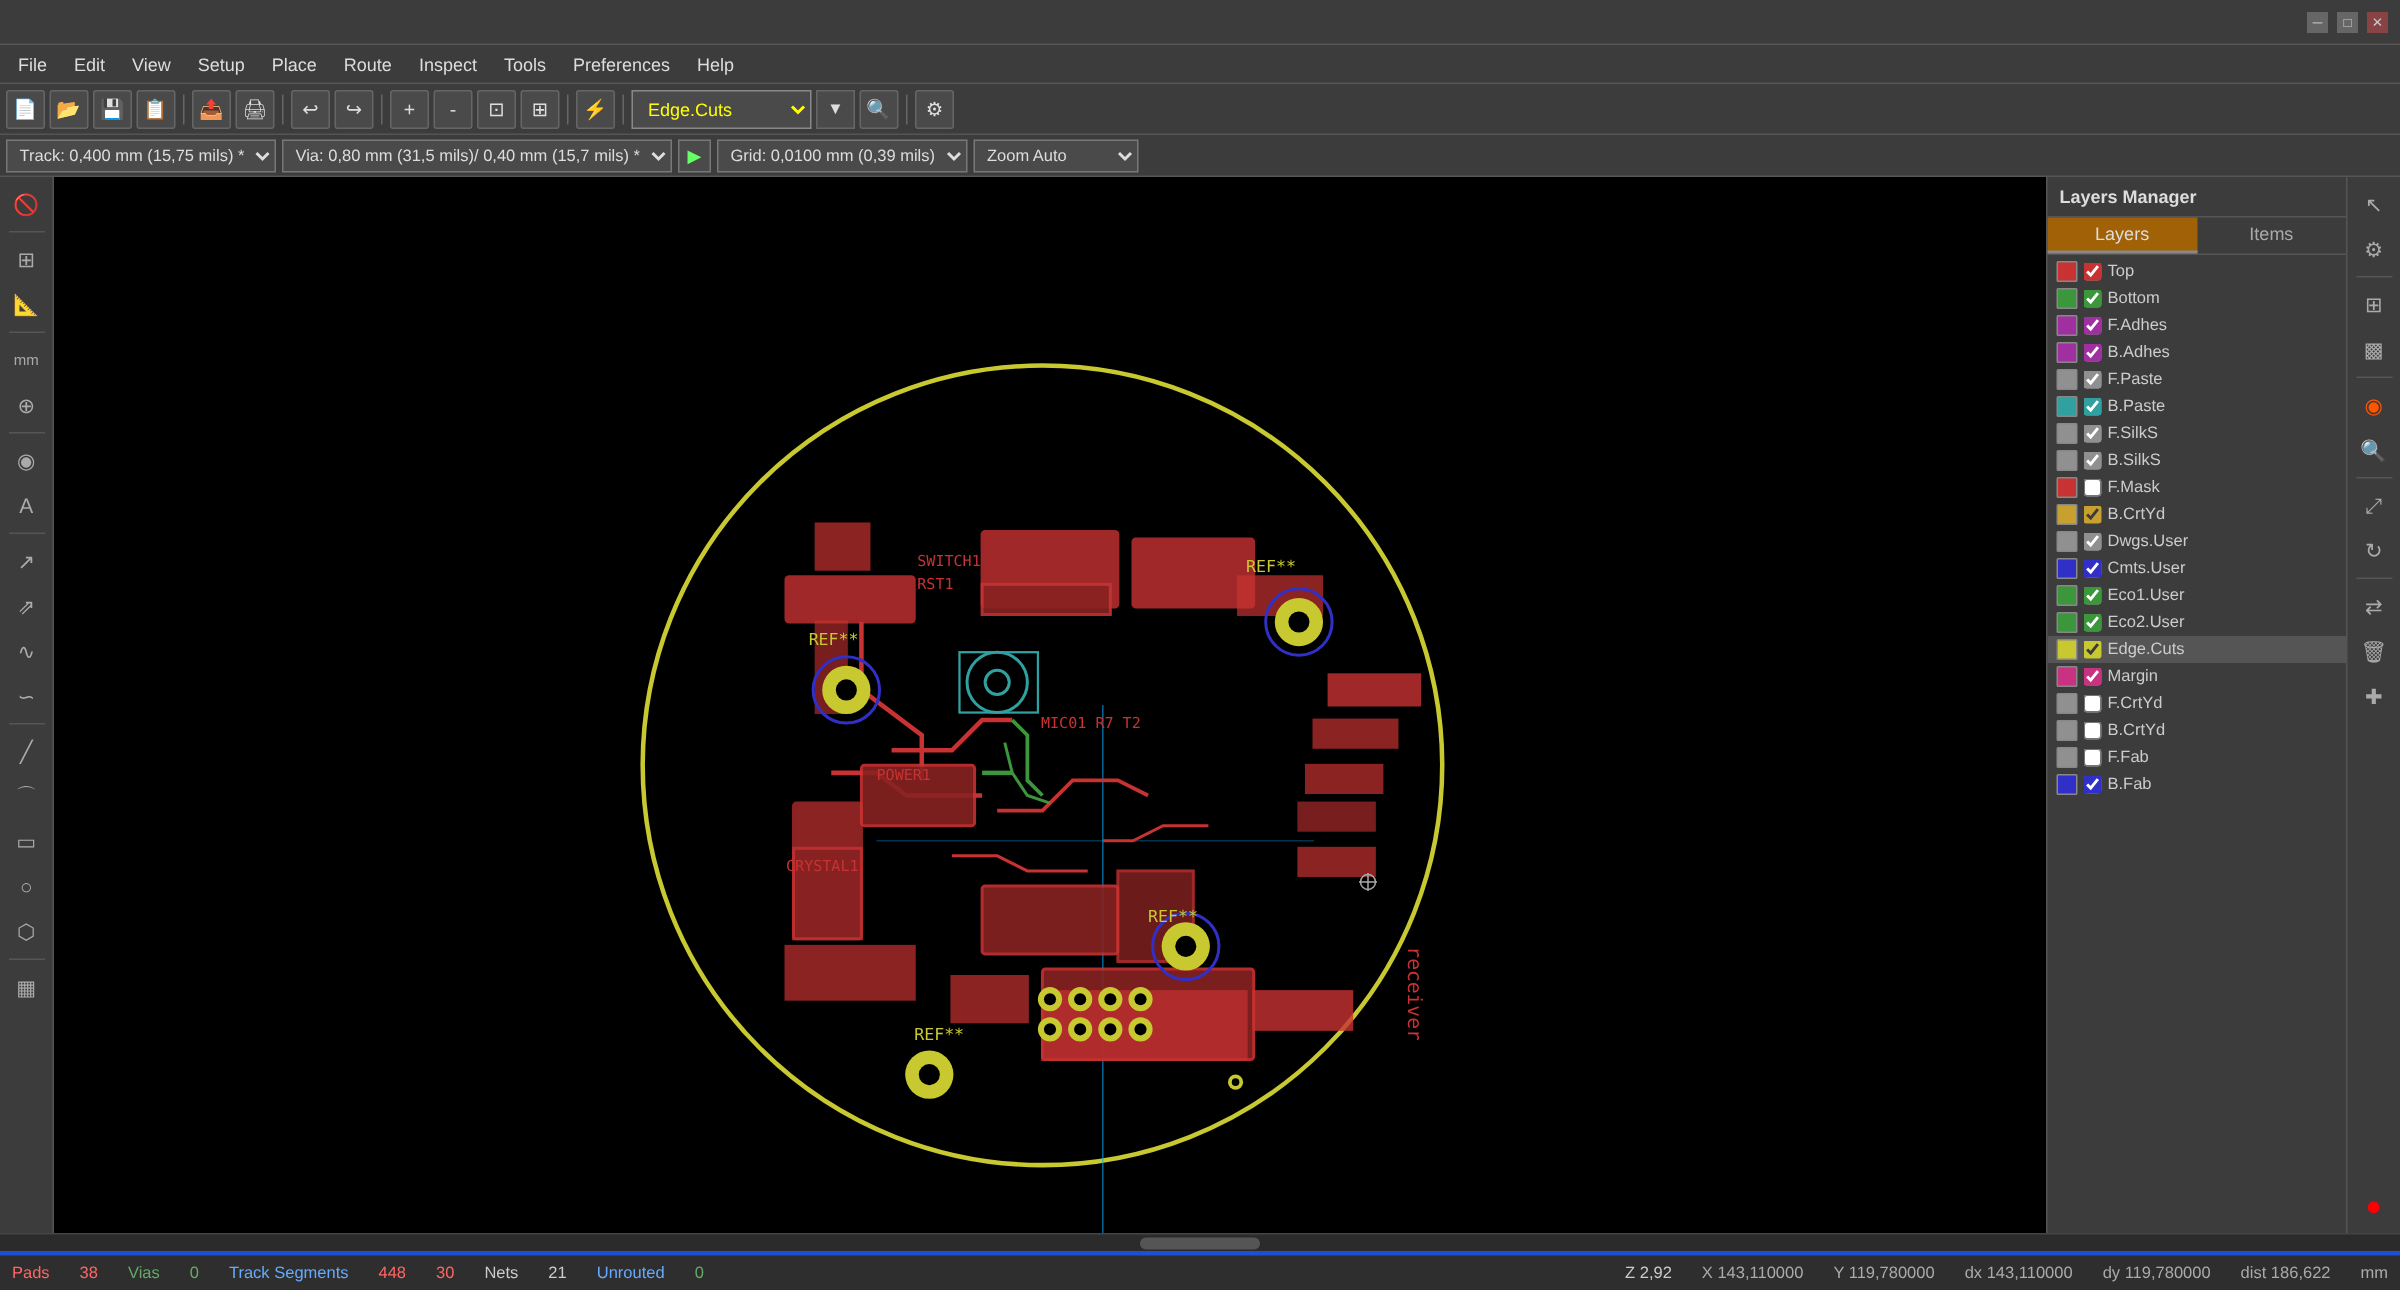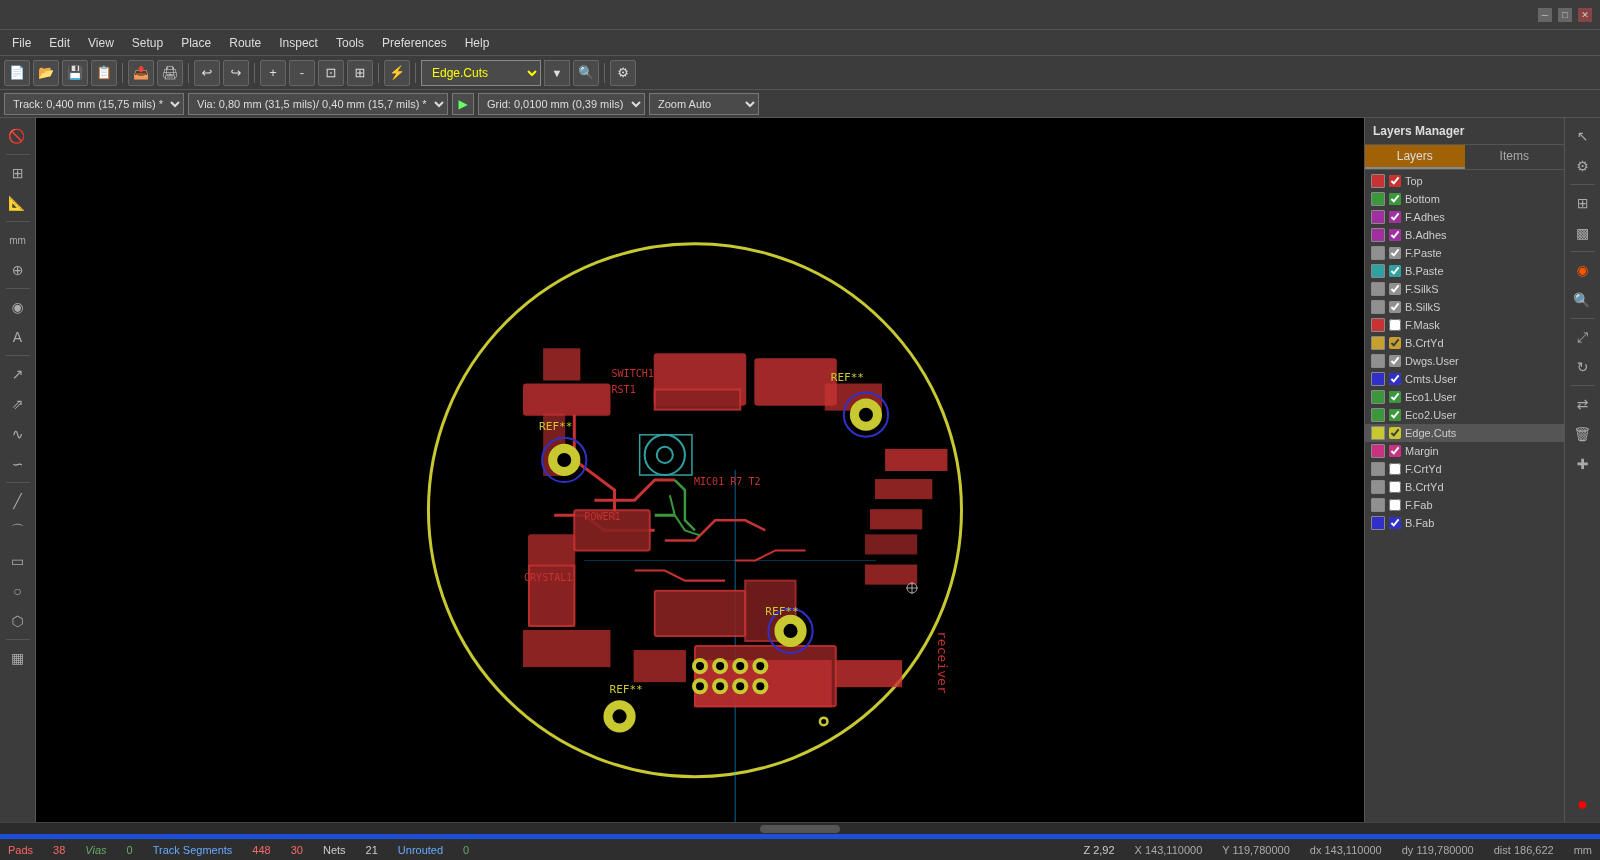--- a/index.html
+++ b/index.html
@@ -245,21 +245,21 @@
       font-size: 14px;
       color: #aaa;
       border-radius: 2px;
     }
     .rt-sep { width: 24px; height: 1px; background: #555; margin: 2px 0; }
 
     
     #statusbar {
       height: 26px;
       background: #2e2e2e;
-      border-top: 5px solid #1d4ed8;
+      border-top: 3px solid #1d4ed8;
       display: flex;
       align-items: center;
       padding: 0 8px;
       gap: 20px;
       font-size: 11px;
       color: #aaa;
     }
     .status-coord { color: #ccc; margin-left: auto; }
 
     
@@ -625,21 +625,21 @@
   </div>
 </div>
 
 <div id="bottom-scroll">
   <div class="scrollbar-thumb"></div>
 </div>
 
 <div id="statusbar">
   <span style="color:#f66;">Pads</span>
   <span style="color:#f66;">38</span>
-  <span style="color:#6a6;font-style:italic;">Vias</span>
+  <span style="color:#6a6;">Vias</span>
   <span style="color:#6a6;">0</span>
   <span style="color:#6af;">Track Segments</span>
   <span style="color:#f66;">448</span>
   <span style="color:#f66;">30</span>
   <span style="color:#ccc;">Nets</span>
   <span style="color:#ccc;">21</span>
   <span style="color:#6af;">Unrouted</span>
   <span style="color:#6a6;">0</span>
   <span class="status-coord">Z 2,92</span>
   <span>X 143,110000</span>

